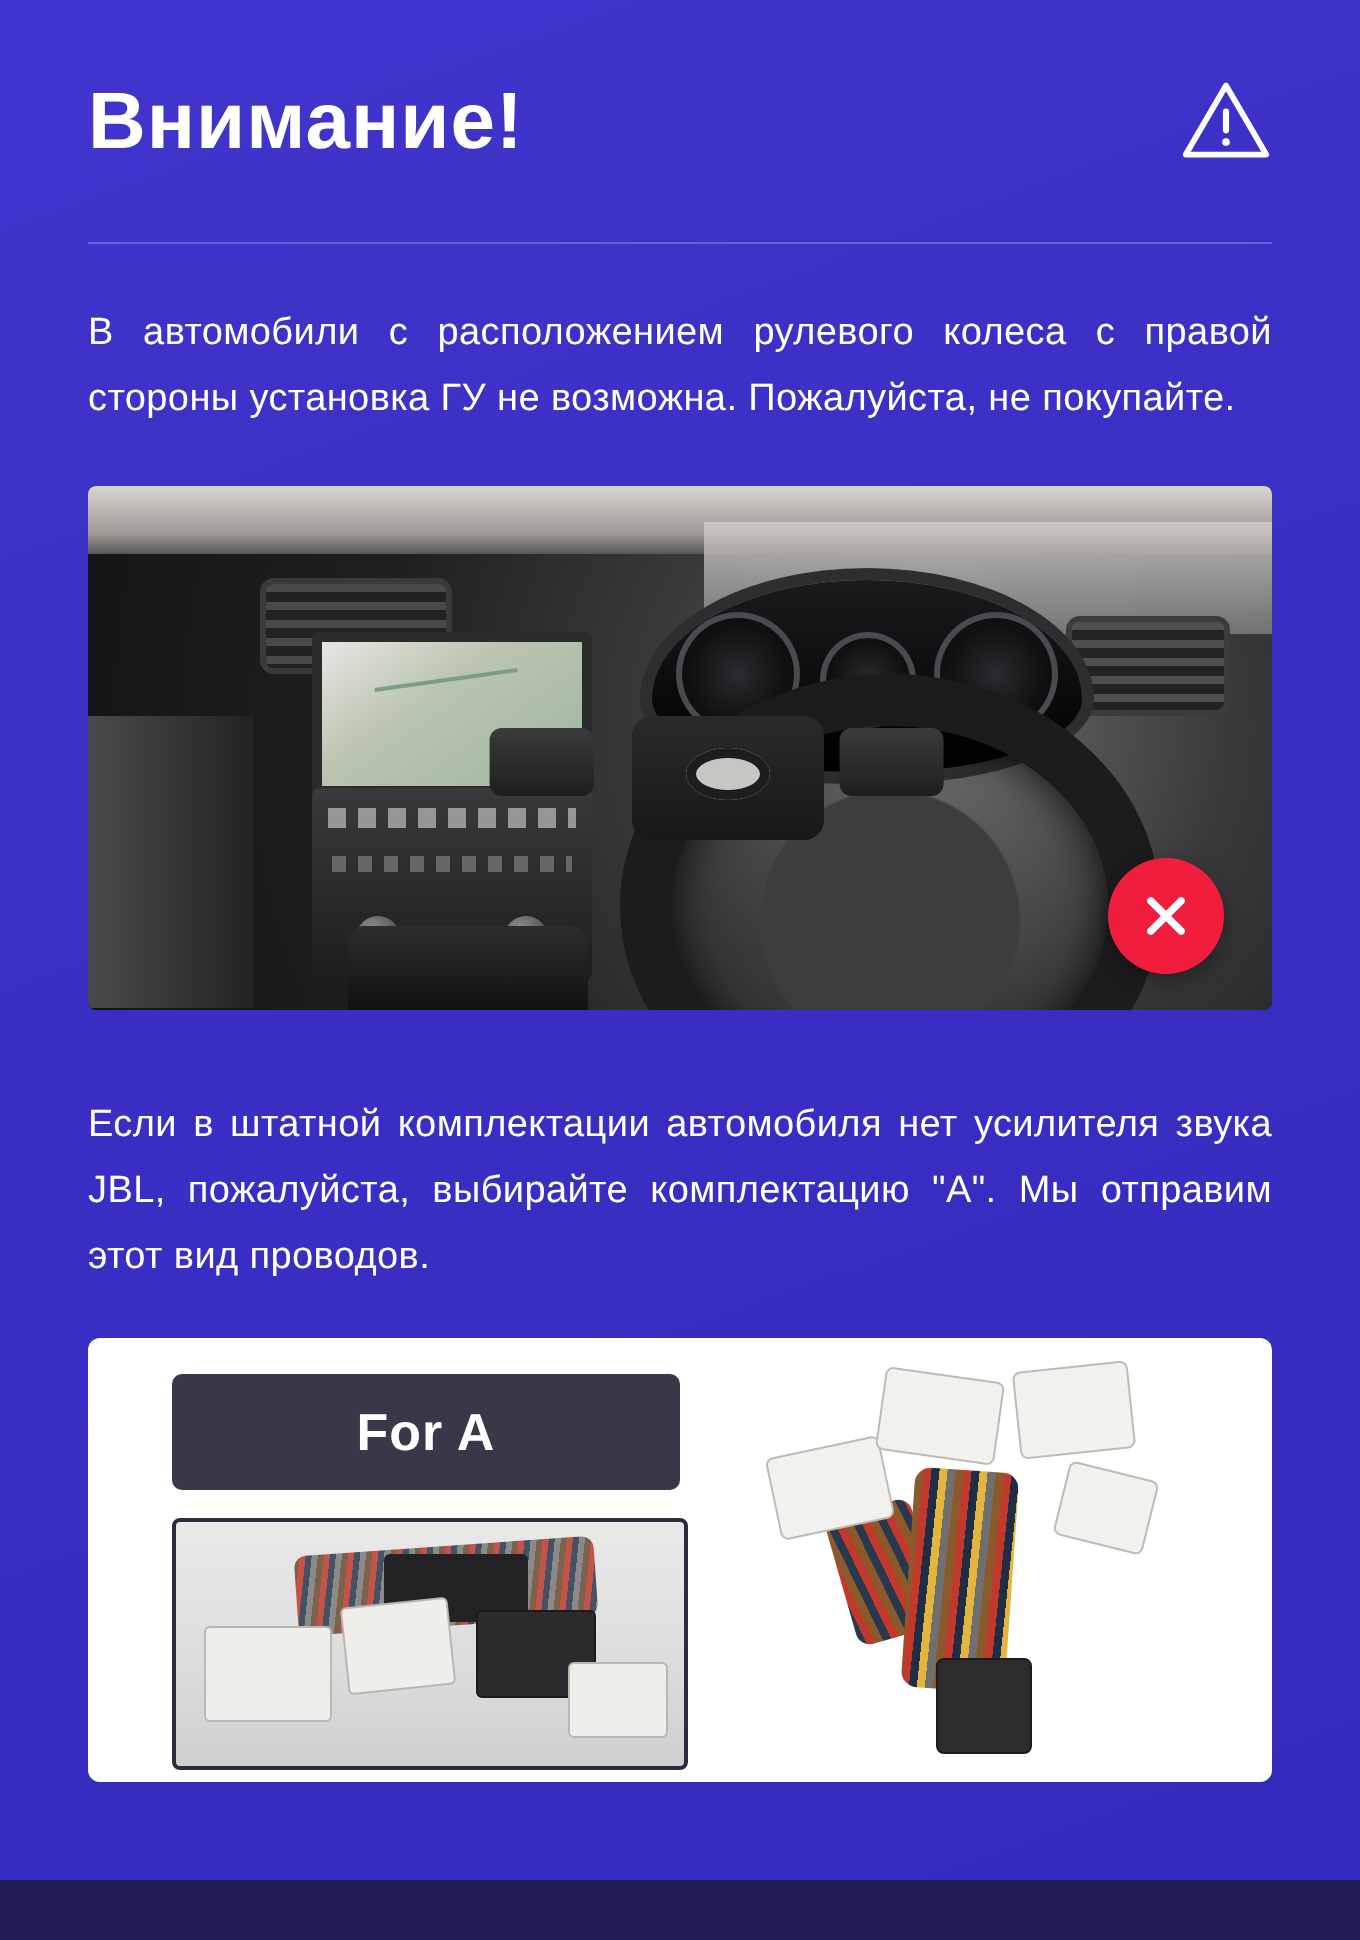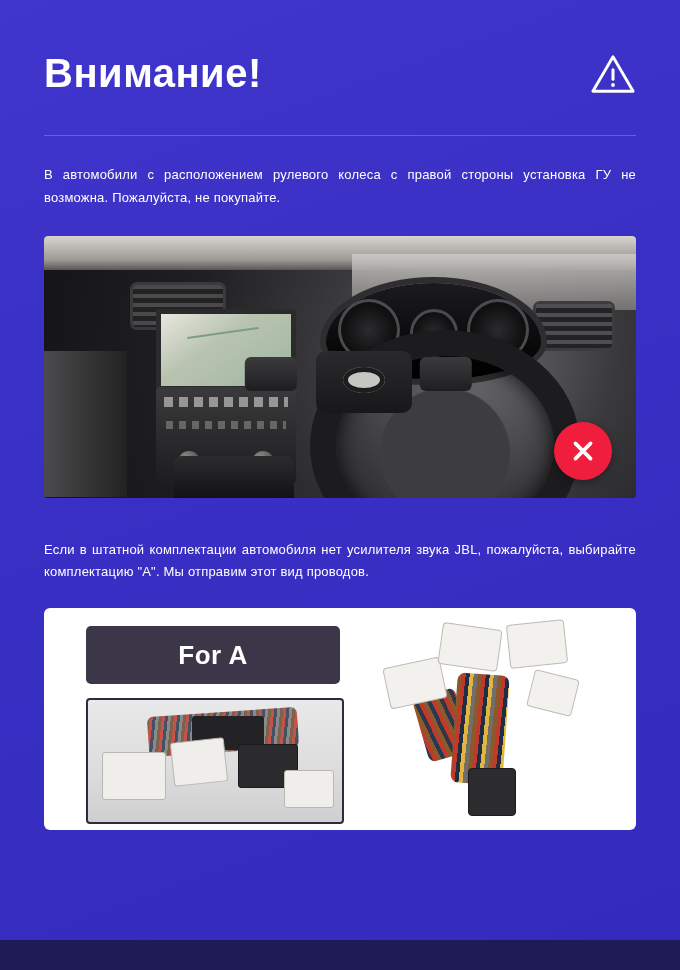--- a/index.html
+++ b/index.html
@@ -17,23 +17,23 @@
     position: relative;
     width: 680px;
     height: 970px;
     background: linear-gradient(160deg, #4035cc 0%, #3a2fc4 45%, #342abd 100%);
     box-sizing: border-box;
     padding: 0 44px;
   }
   
   .header {
     display: flex;
-    align-items: flex-start;
+    align-items: flex-end;
     justify-content: space-between;
-    padding-top: 51px;
+    padding-top: 37px;
   }
   .title {
     color: #ffffff;
     font-size: 40px;
     font-weight: bold;
     letter-spacing: 0.5px;
     line-height: 1.1;
   }
   .warn-icon {
     width: 46px;
@@ -41,21 +41,21 @@
     flex: 0 0 auto;
   }
   .divider {
     height: 1px;
     background: rgba(255,255,255,0.22);
     margin-top: 38px;
   }
   
   .para {
     color: #ffffff;
-    font-size: 13px;
+    font-size: 19px;
     line-height: 1.75;
     text-align: justify;
     letter-spacing: 0.2px;
     margin-top: 28px;
   }
   .para.second {
     margin-top: 41px;
   }
   
   .photo-wrap {

